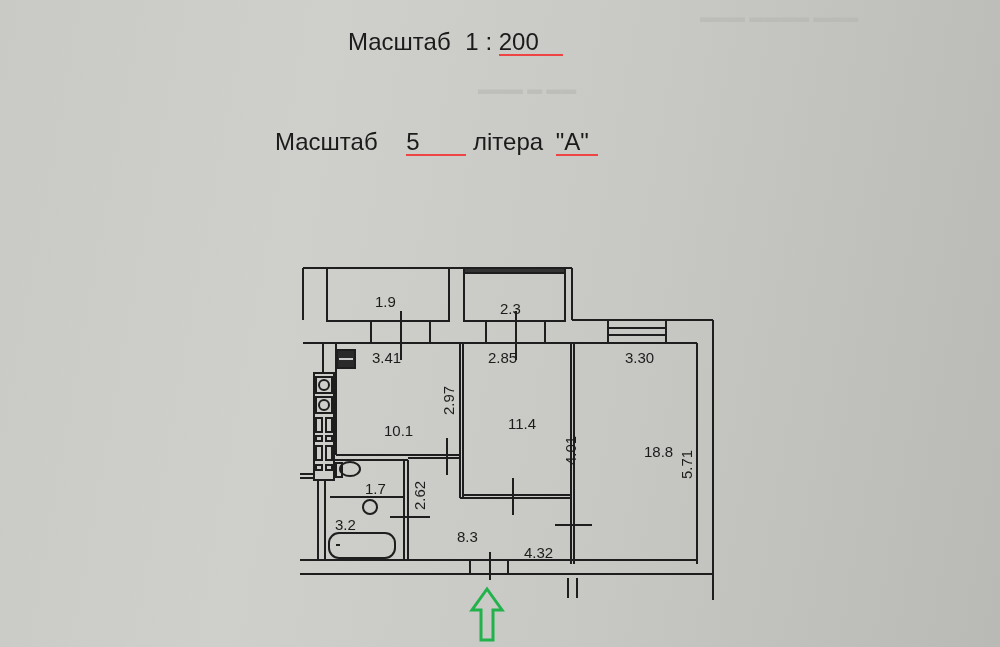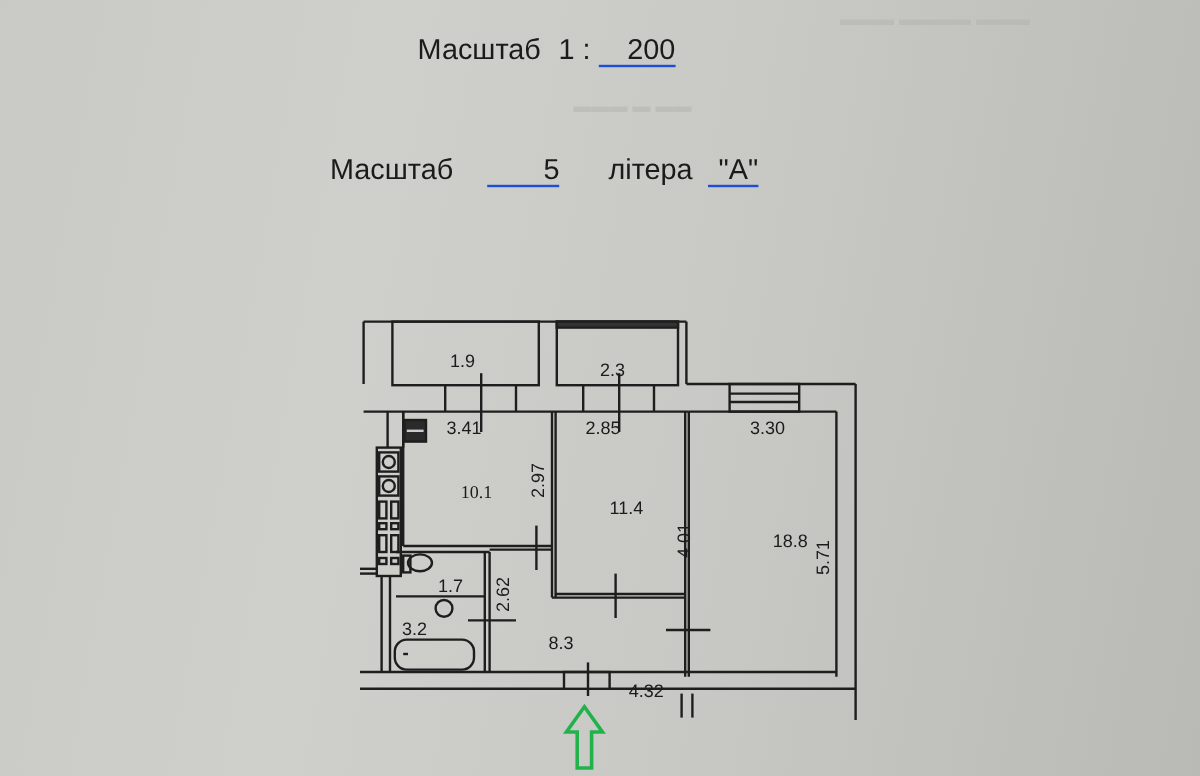--- a/index.html
+++ b/index.html
@@ -8,21 +8,21 @@
       background: linear-gradient(100deg, #c9c9c5 0%, #cfcfcb 30%, #c8c8c4 60%, #b9b9b5 100%);
       font-family: "Liberation Sans", sans-serif;
       color: #1b1b1b;
     }
     .sheet { position: absolute; left: 0; top: 0; width: 1000px; height: 647px; }
     .ghost {
       position: absolute; color: #b4b4b0; font-size: 15px; opacity: .55;
       font-family: "Liberation Sans", sans-serif; white-space: nowrap;
     }
     .hdr { position: absolute; font-size: 24px; letter-spacing: 0; white-space: nowrap; }
-    .u { display: inline-block; border-bottom: 2px solid #1d4ed8; line-height: 24px; text-align: right; }
+    .u { display: inline-block; border-bottom: 2px solid #ef4444; line-height: 24px; text-align: left; }
     .plan { position: absolute; left: 0; top: 0; }
     .lbl {
       position: absolute; font-size: 15px; color: #1c1c1c; white-space: nowrap;
       font-family: "Liberation Sans", sans-serif;
     }
     .vert { transform: rotate(-90deg); transform-origin: center center; }
     .arrow { position: absolute; left: 469px; top: 586px; }
   </style>
 </head>
 <body>
@@ -33,21 +33,21 @@
   <div class="ghost" style="left:478px;top:80px;">▬▬▬ ▬ ▬▬</div>
 
   <div class="hdr" style="left:348px;top:28px;">
     <span>Масштаб</span>
     <span style="margin-left:8px">1 :</span>
     <span class="u" style="width:64px">200</span>
   </div>
   <div class="hdr" style="left:275px;top:128px;">
     <span>Масштаб</span>
     <span class="u" style="width:60px;margin-left:22px">5</span>
-    <span style="margin-left:34px">літера</span>
+    <span style="">літера</span>
     <span class="u" style="width:42px;margin-left:6px">"А"</span>
   </div>
 
   <svg class="plan" width="1000" height="647" stroke="#1e1e1e" fill="none" stroke-width="2">
 
     <line x1="303" y1="268" x2="572" y2="268"></line>
     <line x1="303" y1="268" x2="303" y2="320"></line>
 
     <rect x="327" y="268" width="122" height="53"></rect>
 
@@ -130,29 +130,29 @@
     <line x1="513" y1="478" x2="513" y2="515"></line>
     <line x1="390" y1="517" x2="430" y2="517"></line>
     <line x1="555" y1="525" x2="592" y2="525"></line>
     <line x1="490" y1="552" x2="490" y2="580"></line>
   </svg>
 
   <span class="lbl" style="left:375px;top:293px;">1.9</span>
   <span class="lbl" style="left:500px;top:300px;">2.3</span>
   <span class="lbl" style="left:372px;top:349px;">3.41</span>
   <span class="lbl vert" style="left:434px;top:392px;">2.97</span>
-  <span class="lbl" style="left:384px;top:403px;font-family:Liberation Serif, serif;">10.1</span>
+  <span class="lbl" style="left:384px;top:422px;">10.1</span>
   <span class="lbl" style="left:488px;top:349px;">2.85</span>
   <span class="lbl" style="left:508px;top:415px;text-align:right;">11.4</span>
   <span class="lbl vert" style="left:556px;top:442px;">4.01</span>
   <span class="lbl" style="left:625px;top:349px;">3.30</span>
   <span class="lbl" style="left:624px;top:443px;margin-left:20px;">18.8</span>
   <span class="lbl vert" style="left:672px;top:456px;">5.71</span>
   <span class="lbl" style="left:365px;top:480px;">1.7</span>
   <span class="lbl" style="left:335px;top:516px;">3.2</span>
   <span class="lbl vert" style="left:405px;top:487px;">2.62</span>
   <span class="lbl" style="left:457px;top:528px;">8.3</span>
-  <span class="lbl" style="left:524px;top:568px;">4.32</span>
+  <span class="lbl" style="left:524px;top:544px;">4.32</span>
 
   <svg class="arrow" width="36" height="58">
     <path d="M18 3 L33 24 L24 24 L24 54 L12 54 L12 24 L3 24 Z" fill="none" stroke="#22b24c" stroke-width="3" stroke-linejoin="miter"></path>
   </svg>
 </div>
 
 </body></html>

